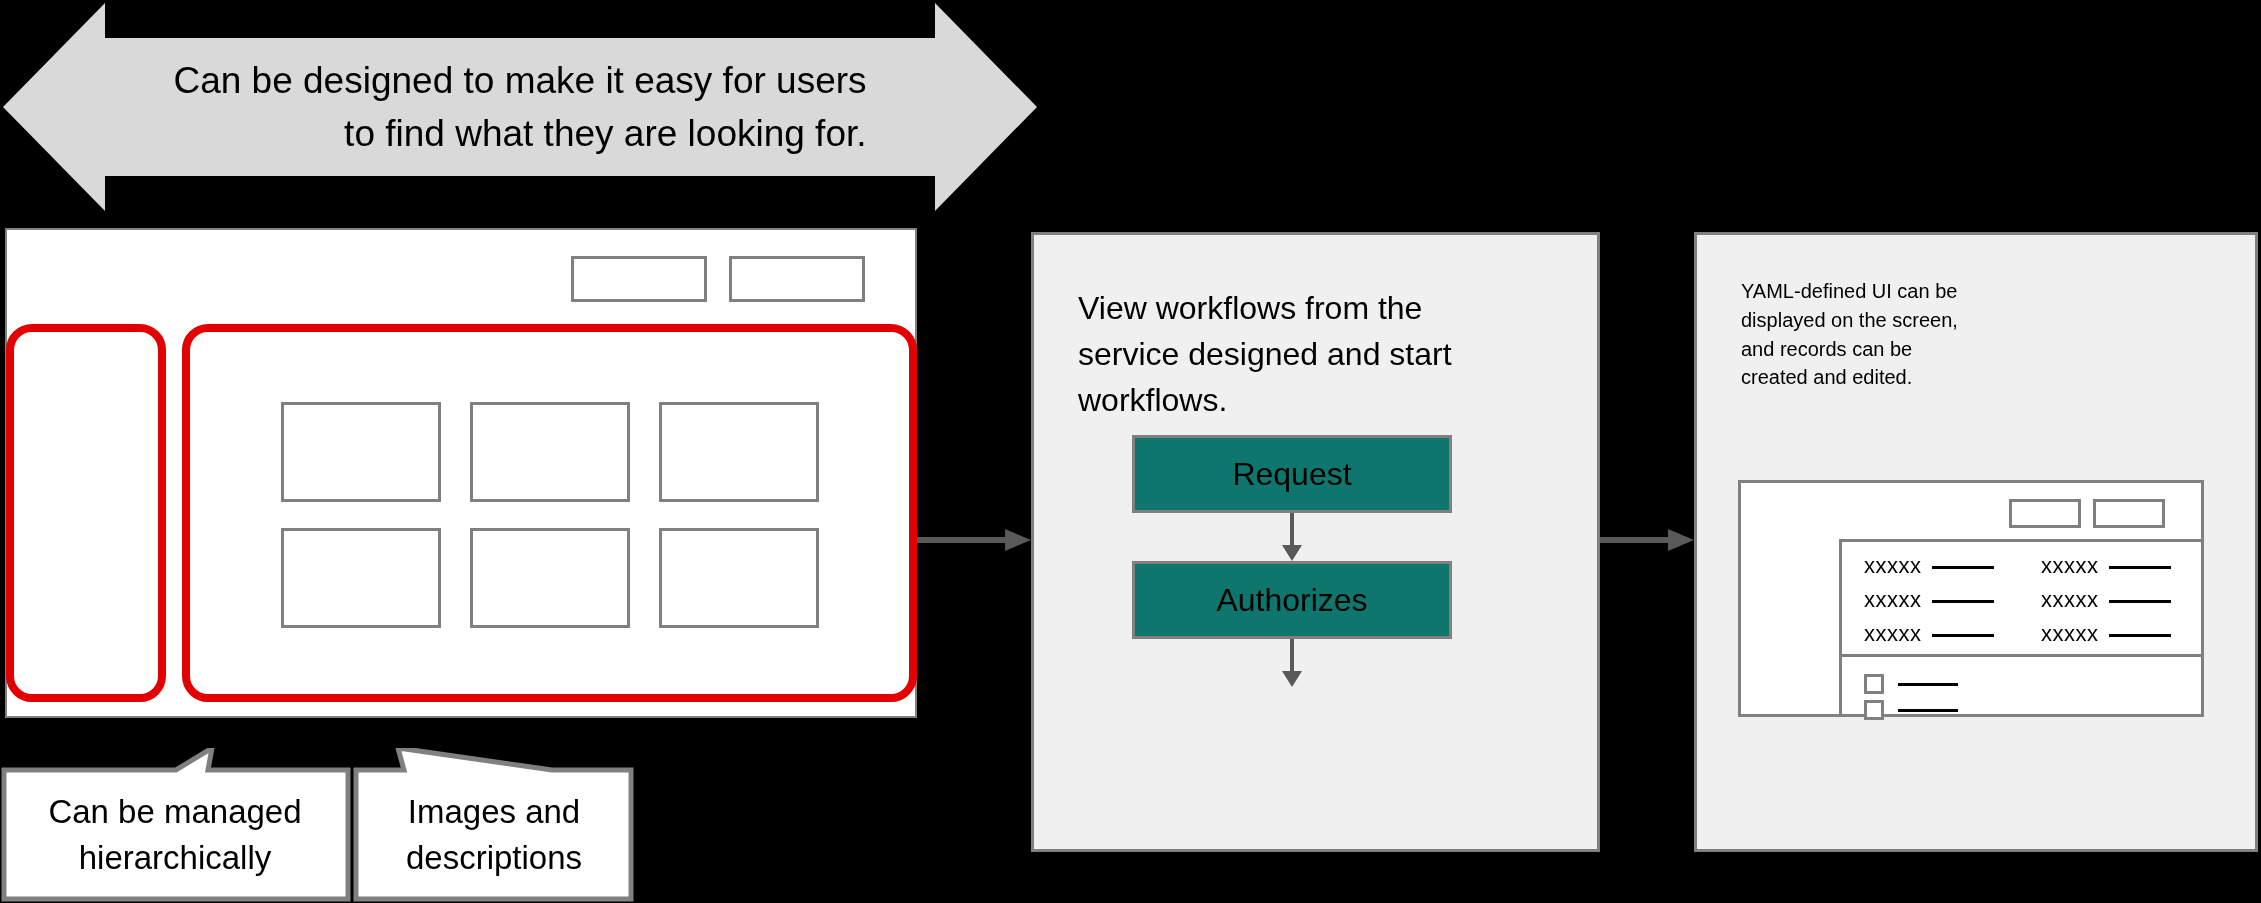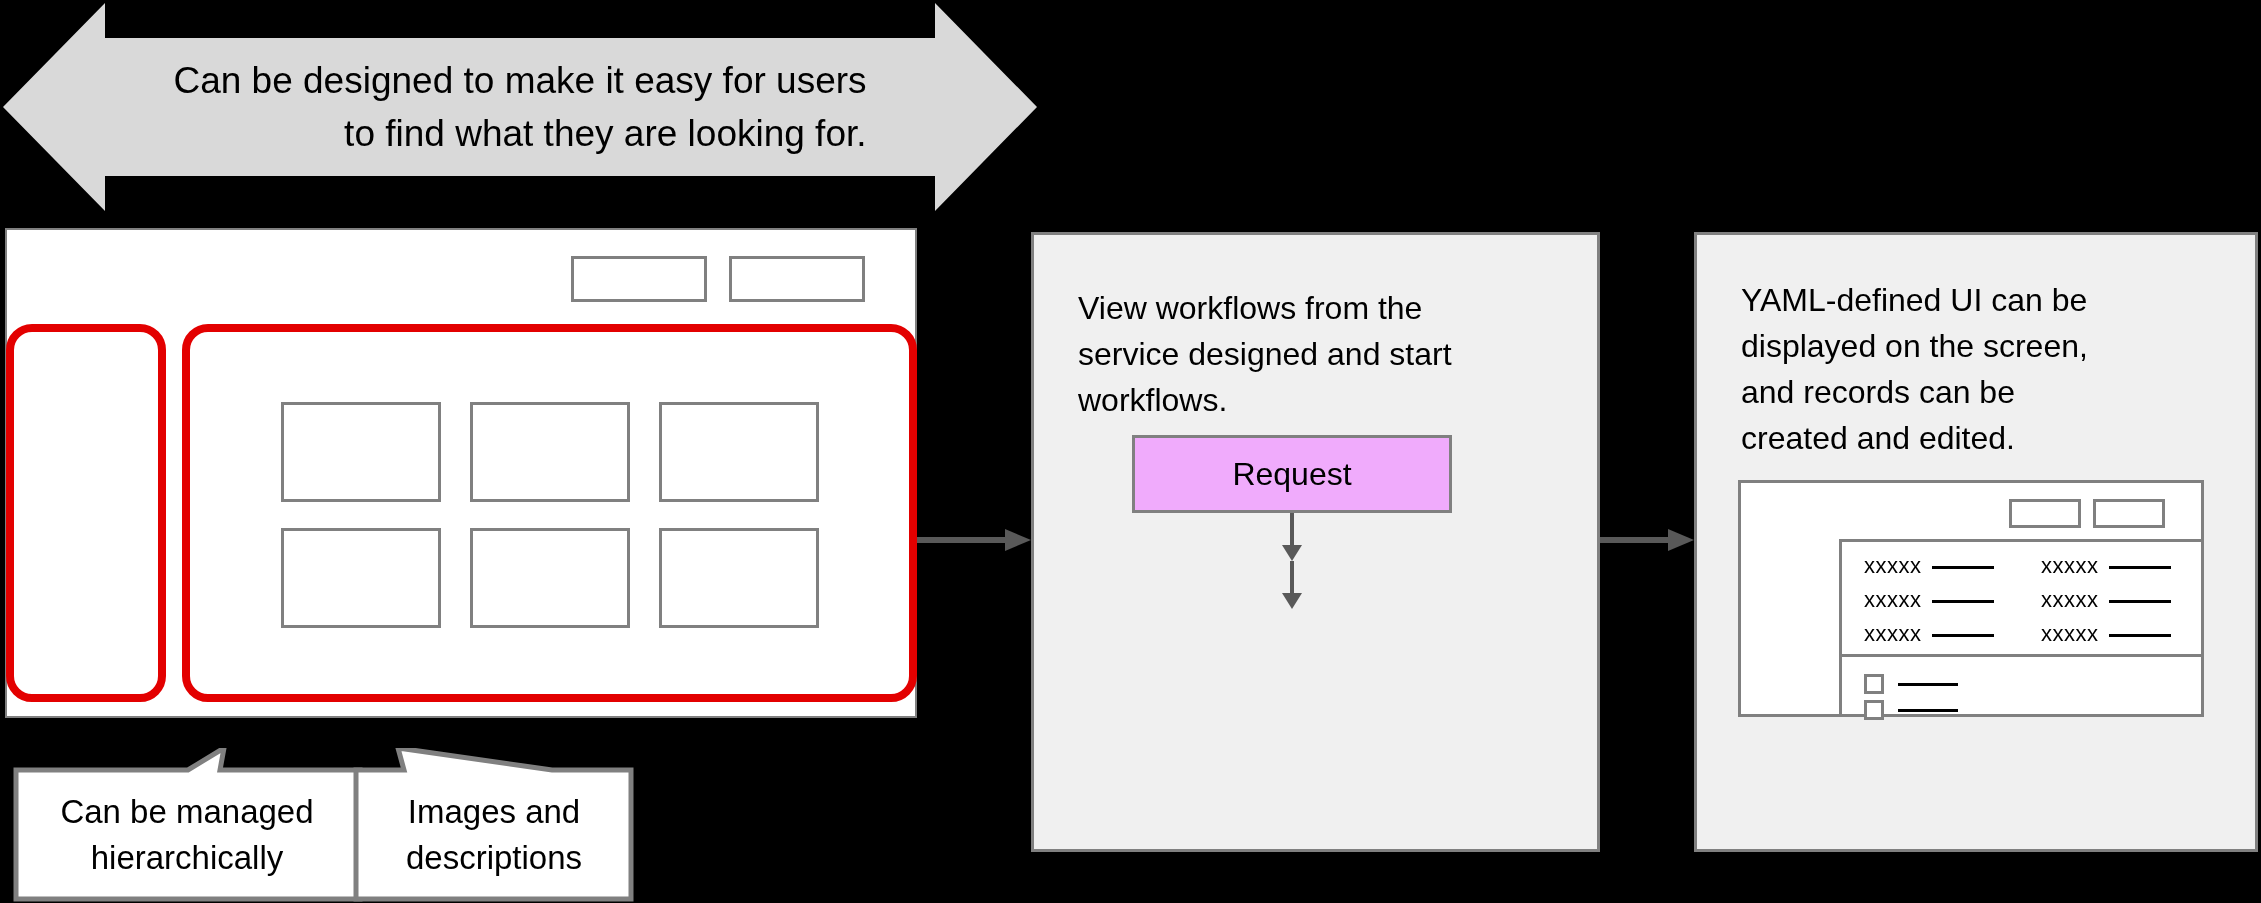--- a/index.html
+++ b/index.html
@@ -136,21 +136,21 @@
     display: flex;
     flex-direction: column;
     align-items: center;
     justify-content: center;
     text-align: center;
     color: #000000;
     font-size: 33px;
     line-height: 1.38;
     white-space: pre-line;
   }
-  #callout-hierarchy { left: 12px; top: 748px; width: 352px; height: 155px; }
+  #callout-hierarchy { left: 0px; top: 748px; width: 352px; height: 155px; }
   #callout-hierarchy .callout-text { left: 10px; top: 32px; width: 330px; height: 110px; }
   #callout-images { left: 352px; top: 748px; width: 283px; height: 155px; }
   #callout-images .callout-text { left: 8px; top: 32px; width: 268px; height: 110px; }
 
   
   .connector {
     position: absolute;
     height: 26px;
   }
   .connector svg { display: block; }
@@ -180,21 +180,21 @@
   }
   #flow {
     position: absolute;
     left: 98px;
     top: 200px;
     width: 320px;
   }
   .flow-node {
     width: 320px;
     height: 78px;
-    background: #f0abfc;
+    background: #0f766e;
     border: 3px solid #808080;
     box-sizing: border-box;
     display: flex;
     align-items: center;
     justify-content: center;
     font-size: 32px;
     color: #000000;
   }
   .flow-arrow {
     height: 48px;
@@ -214,21 +214,21 @@
     background: #f0f0f0;
     border: 3px solid #808080;
     box-sizing: border-box;
   }
   #right-desc {
     position: absolute;
     left: 44px;
     top: 42px;
     width: 470px;
     color: #000000;
-    font-size: 32px;
+    font-size: 20px;
     line-height: 1.44;
     white-space: pre-line;
   }
   #form-mockup {
     position: absolute;
     left: 41px;
     top: 245px;
     width: 466px;
     height: 237px;
     background: #ffffff;
@@ -382,20 +382,21 @@
     <div id="flow">
       <div class="flow-node">Request</div>
 
       <div class="flow-arrow">
         <svg viewBox="0 0 24 48" width="24" height="48">
           <line x1="12" y1="0" x2="12" y2="34" stroke="#595959" stroke-width="4"></line>
           <polygon points="2,32 22,32 12,48" fill="#595959"></polygon>
         </svg>
       </div>
 
+      <div class="flow-node">Authorizes</div>
 
       <div class="flow-arrow">
         <svg viewBox="0 0 24 48" width="24" height="48">
           <line x1="12" y1="0" x2="12" y2="34" stroke="#595959" stroke-width="4"></line>
           <polygon points="2,32 22,32 12,48" fill="#595959"></polygon>
         </svg>
       </div>
 
     </div>
   </div>

